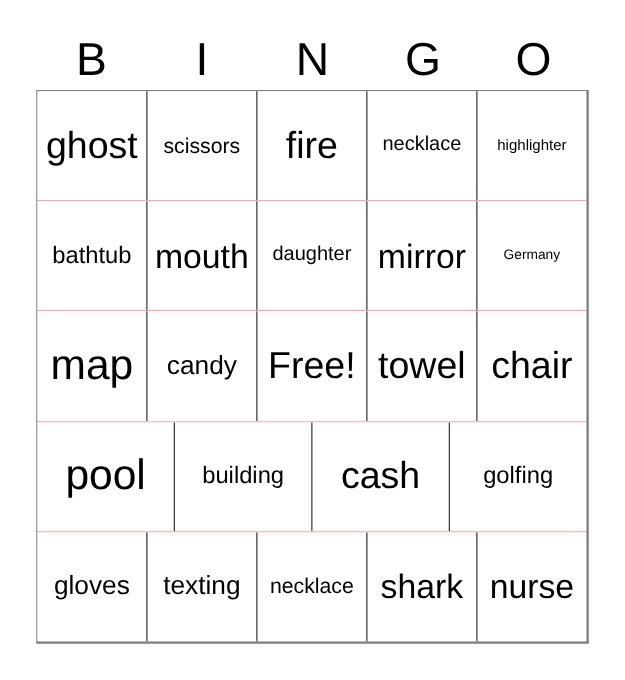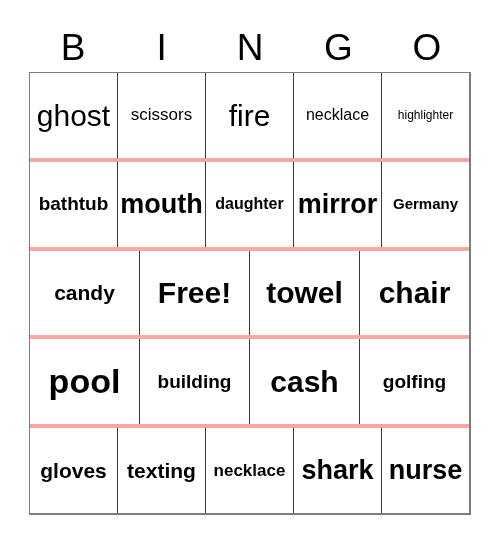--- a/index.html
+++ b/index.html
@@ -57,22 +57,21 @@
     flex-direction: column;
     background: #ffffff;
   }
   .grid-row {
     flex: 1 1 0;
     display: flex;
     flex-direction: row;
     min-height: 0;
   }
   .grid-row + .grid-row {
-    border-top: 4px solid #fca5a5;
-    font-weight: bold;
+    border-top: 1px solid #fca5a5;
   }
   .cell {
     flex: 1 1 0;
     min-width: 0;
     display: flex;
     align-items: center;
     justify-content: center;
     box-sizing: border-box;
     padding: 0 2px;
     overflow: hidden;
@@ -83,21 +82,21 @@
   }
   .cell-text {
     display: block;
     white-space: nowrap;
     line-height: 1.05;
     text-align: center;
     color: #000000;
   }
   
   .s-xs  { font-size: 12px; }
-  .s-sm  { font-size: 15px; text-align: center; }
+  .s-sm  { font-size: 11px; text-align: center; }
   .s-smm { font-size: 16px; }
   .s-md  { font-size: 17px; }
   .s-mdl { font-size: 19px; }
   .s-lg  { font-size: 21px; }
   .s-xl  { font-size: 27px; }
   .s-xxl { font-size: 30px; }
   .s-max { font-size: 34px; }
 </style>
 </head>
 <body>
@@ -145,20 +144,23 @@
       <div class="cell">
           <span class="cell-text s-xl">mirror</span>
         </div>
       <div class="cell">
           <span class="cell-text s-sm">Germany</span>
         </div>
     </div>
 
     <div class="grid-row">
       <div class="cell">
+          <span class="cell-text s-max">map</span>
+        </div>
+      <div class="cell">
           <span class="cell-text s-lg">candy</span>
         </div>
       <div class="cell">
           <span class="cell-text s-xxl">Free!</span>
         </div>
       <div class="cell">
           <span class="cell-text s-xxl">towel</span>
         </div>
       <div class="cell">
           <span class="cell-text s-xxl">chair</span>

